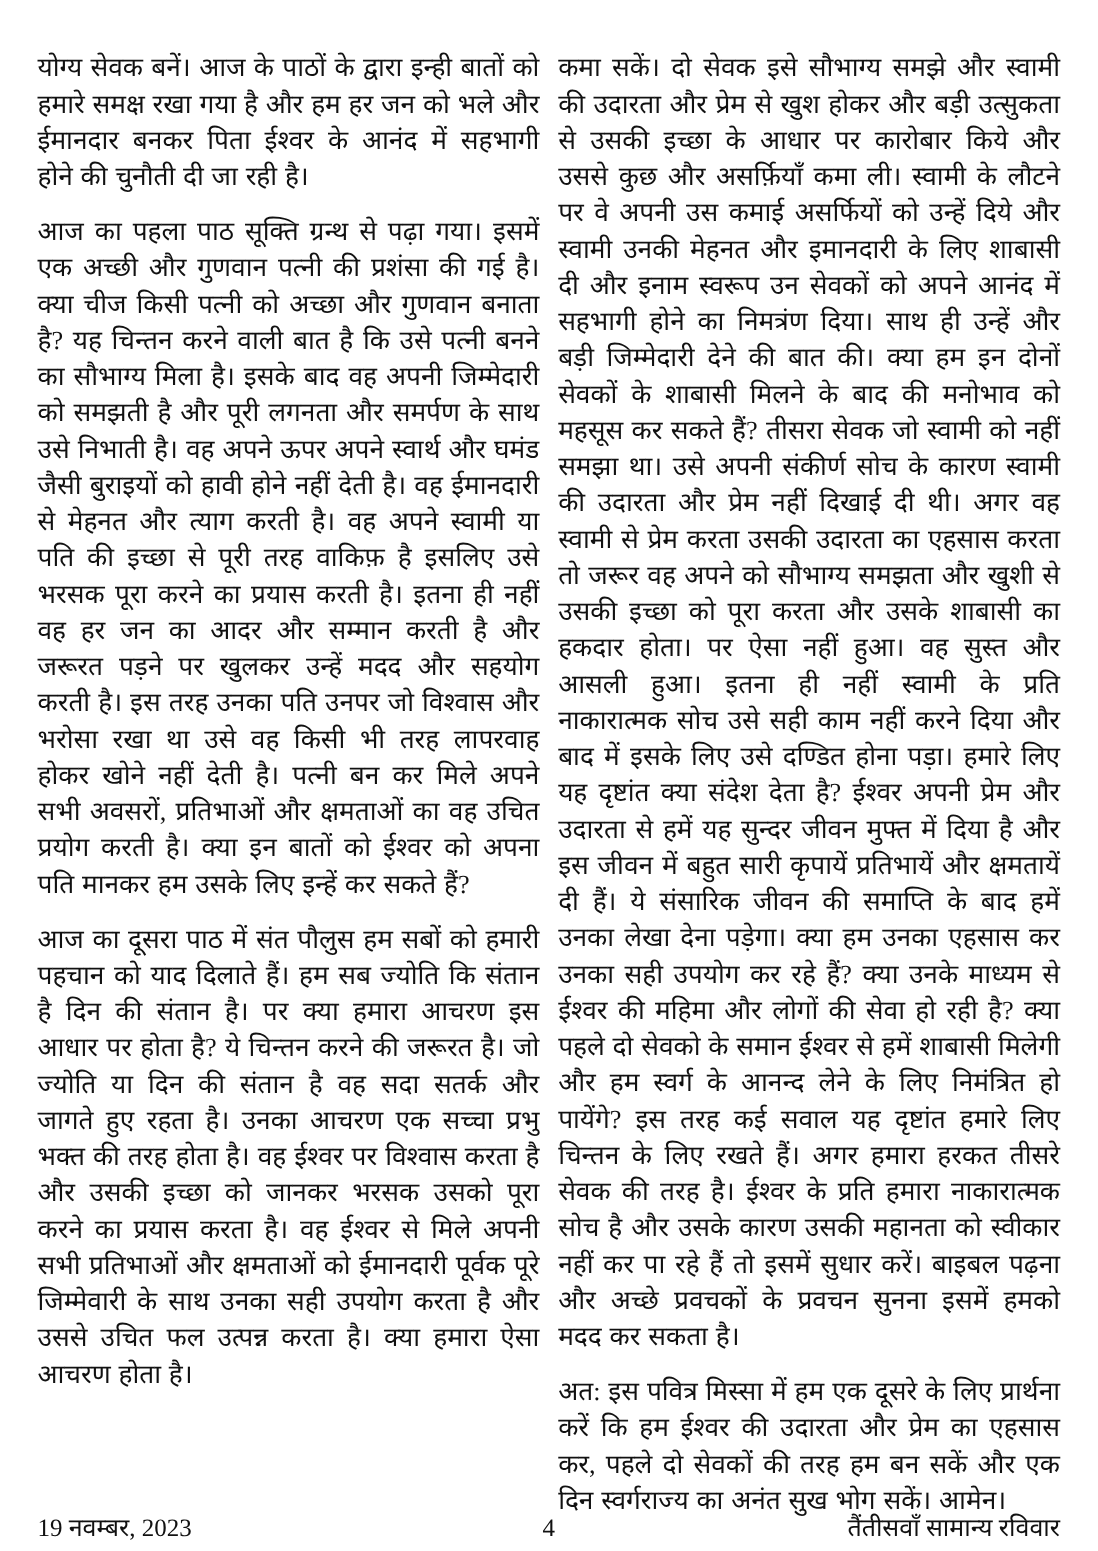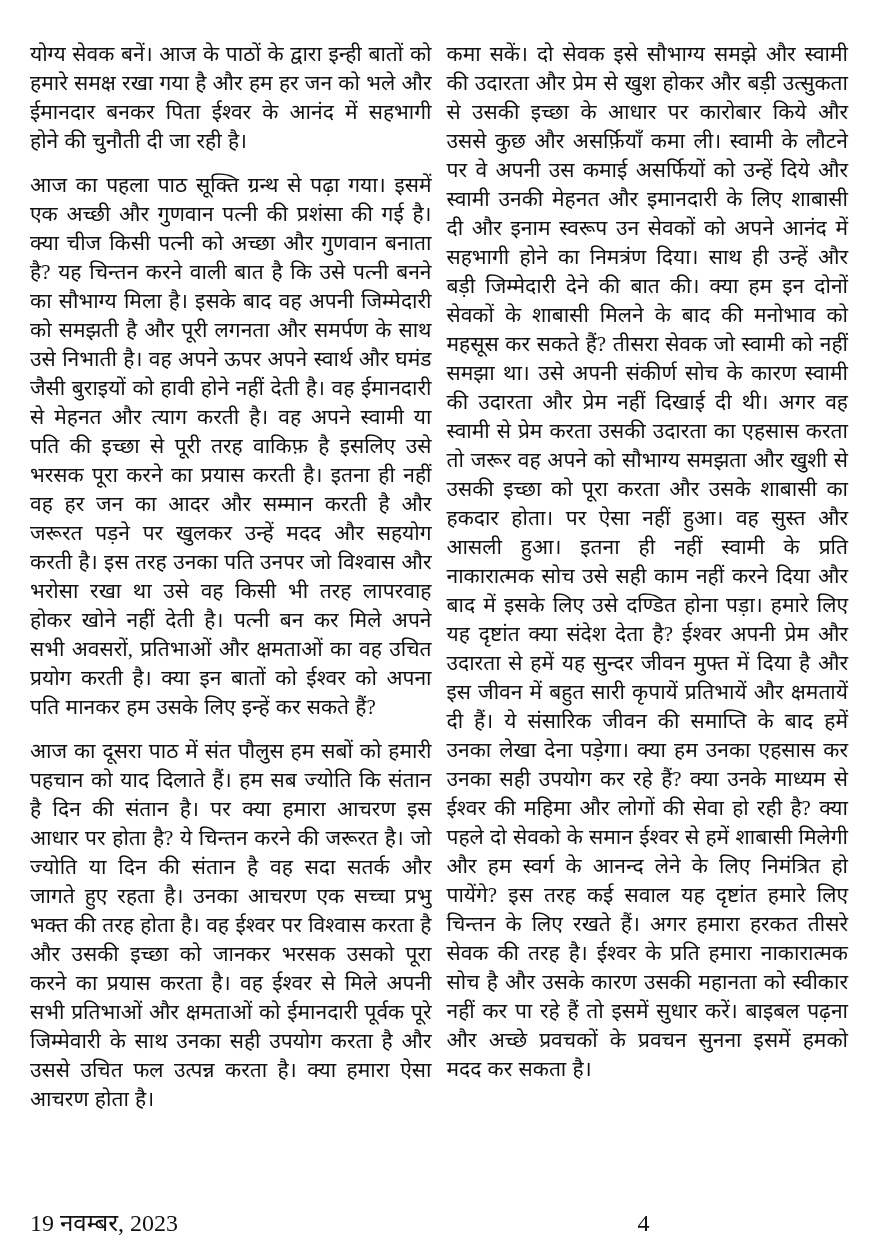--- a/index.html
+++ b/index.html
@@ -39,21 +39,21 @@
   .para:last-child {
     margin-bottom: 0;
   }
   .footer {
     position: absolute;
     left: 30px;
     right: 30px;
     bottom: 22px;
     display: flex;
     align-items: center;
-    font-size: 24px;
+    font-size: 20px;
     line-height: 24px;
     color: #111111;
   }
   .footer .cell {
     flex: 1 1 0;
   }
   .footer .cell.left   { text-align: left; }
   .footer .cell.center { text-align: center; }
   .footer .cell.right  { text-align: right; }
 </style>
@@ -65,22 +65,24 @@
   <div class="content">
 
     <div class="column">
       <p class="para">योग्य सेवक बनें। आज के पाठों के द्वारा इन्ही बातों को हमारे समक्ष रखा गया है और हम हर जन को भले और ईमानदार बनकर पिता ईश्वर के आनंद में सहभागी होने की चुनौती दी जा रही है।</p>
       <p class="para">आज का पहला पाठ सूक्ति ग्रन्थ से पढ़ा गया। इसमें एक अच्छी और गुणवान पत्नी की प्रशंसा की गई है। क्या चीज किसी पत्नी को अच्छा और गुणवान बनाता है? यह चिन्तन करने वाली बात है कि उसे पत्नी बनने का सौभाग्य मिला है। इसके बाद वह अपनी जिम्मेदारी को समझती है और पूरी लगनता और समर्पण के साथ उसे निभाती है। वह अपने ऊपर अपने स्वार्थ और घमंड जैसी बुराइयों को हावी होने नहीं देती है। वह ईमानदारी से मेहनत और त्याग करती है। वह अपने स्वामी या पति की इच्छा से पूरी तरह वाकिफ़ है इसलिए उसे भरसक पूरा करने का प्रयास करती है। इतना ही नहीं वह हर जन का आदर और सम्मान करती है और जरूरत पड़ने पर खुलकर उन्हें मदद और सहयोग करती है। इस तरह उनका पति उनपर जो विश्वास और भरोसा रखा था उसे वह किसी भी तरह लापरवाह होकर खोने नहीं देती है। पत्नी बन कर मिले अपने सभी अवसरों, प्रतिभाओं और क्षमताओं का वह उचित प्रयोग करती है। क्या इन बातों को ईश्वर को अपना पति मानकर हम उसके लिए इन्हें कर सकते हैं?</p>
       <p class="para">आज का दूसरा पाठ में संत पौलुस हम सबों को हमारी पहचान को याद दिलाते हैं। हम सब ज्योति कि संतान है दिन की संतान है। पर क्या हमारा आचरण इस आधार पर होता है? ये चिन्तन करने की जरूरत है। जो ज्योति या दिन की संतान है वह सदा सतर्क और जागते हुए रहता है। उनका आचरण एक सच्चा प्रभु भक्त की तरह होता है। वह ईश्वर पर विश्वास करता है और उसकी इच्छा को जानकर भरसक उसको पूरा करने का प्रयास करता है। वह ईश्वर से मिले अपनी सभी प्रतिभाओं और क्षमताओं को ईमानदारी पूर्वक पूरे जिम्मेवारी के साथ उनका सही उपयोग करता है और उससे उचित फल उत्पन्न करता है। क्या हमारा ऐसा आचरण होता है।</p>
     </div>
 
     <div class="column">
       <p class="para">कमा सकें। दो सेवक इसे सौभाग्य समझे और स्वामी की उदारता और प्रेम से खुश होकर और बड़ी उत्सुकता से उसकी इच्छा के आधार पर कारोबार किये और उससे कुछ और असर्फ़ियाँ कमा ली। स्वामी के लौटने पर वे अपनी उस कमाई असर्फियों को उन्हें दिये और स्वामी उनकी मेहनत और इमानदारी के लिए शाबासी दी और इनाम स्वरूप उन सेवकों को अपने आनंद में सहभागी होने का निमत्रंण दिया। साथ ही उन्हें और बड़ी जिम्मेदारी देने की बात की। क्या हम इन दोनों सेवकों के शाबासी मिलने के बाद की मनोभाव को महसूस कर सकते हैं? तीसरा सेवक जो स्वामी को नहीं समझा था। उसे अपनी संकीर्ण सोच के कारण स्वामी की उदारता और प्रेम नहीं दिखाई दी थी। अगर वह स्वामी से प्रेम करता उसकी उदारता का एहसास करता तो जरूर वह अपने को सौभाग्य समझता और खुशी से उसकी इच्छा को पूरा करता और उसके शाबासी का हकदार होता। पर ऐसा नहीं हुआ। वह सुस्त और आसली हुआ। इतना ही नहीं स्वामी के प्रति नाकारात्मक सोच उसे सही काम नहीं करने दिया और बाद में इसके लिए उसे दण्डित होना पड़ा। हमारे लिए यह दृष्टांत क्या संदेश देता है? ईश्वर अपनी प्रेम और उदारता से हमें यह सुन्दर जीवन मुफ्त में दिया है और इस जीवन में बहुत सारी कृपायें प्रतिभायें और क्षमतायें दी हैं। ये संसारिक जीवन की समाप्ति के बाद हमें उनका लेखा देना पड़ेगा। क्या हम उनका एहसास कर उनका सही उपयोग कर रहे हैं? क्या उनके माध्यम से ईश्वर की महिमा और लोगों की सेवा हो रही है? क्या पहले दो सेवको के समान ईश्वर से हमें शाबासी मिलेगी और हम स्वर्ग के आनन्द लेने के लिए निमंत्रित हो पायेंगे? इस तरह कई सवाल यह दृष्टांत हमारे लिए चिन्तन के लिए रखते हैं। अगर हमारा हरकत तीसरे सेवक की तरह है। ईश्वर के प्रति हमारा नाकारात्मक सोच है और उसके कारण उसकी महानता को स्वीकार नहीं कर पा रहे हैं तो इसमें सुधार करें। बाइबल पढ़ना और अच्छे प्रवचकों के प्रवचन सुनना इसमें हमको मदद कर सकता है।</p>
+      <p class="para">अत: इस पवित्र मिस्सा में हम एक दूसरे के लिए प्रार्थना करें कि हम ईश्वर की उदारता और प्रेम का एहसास कर, पहले दो सेवकों की तरह हम बन सकें और एक दिन स्वर्गराज्य का अनंत सुख भोग सकें। आमेन।</p>
     </div>
 
   </div>
 
   <div class="footer">
     <div class="cell left">19 नवम्बर, 2023</div>
     <div class="cell center">4</div>
+    <div class="cell right">तैंतीसवाँ सामान्य रविवार</div>
   </div>
 
 </div>
 
 </body></html>

